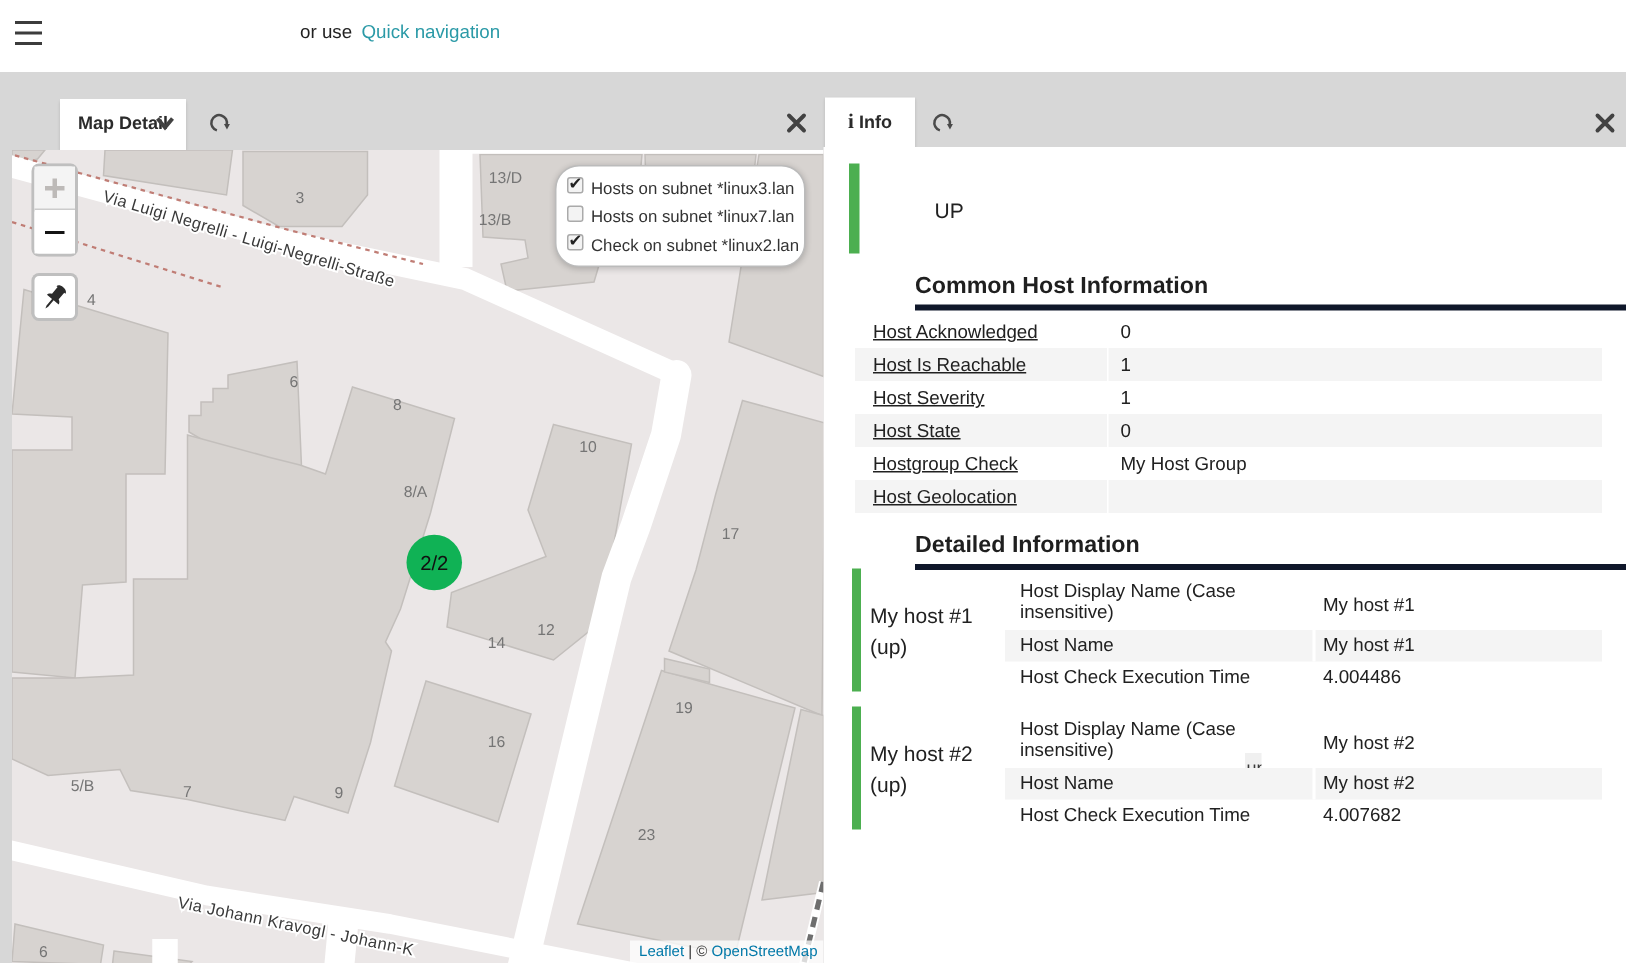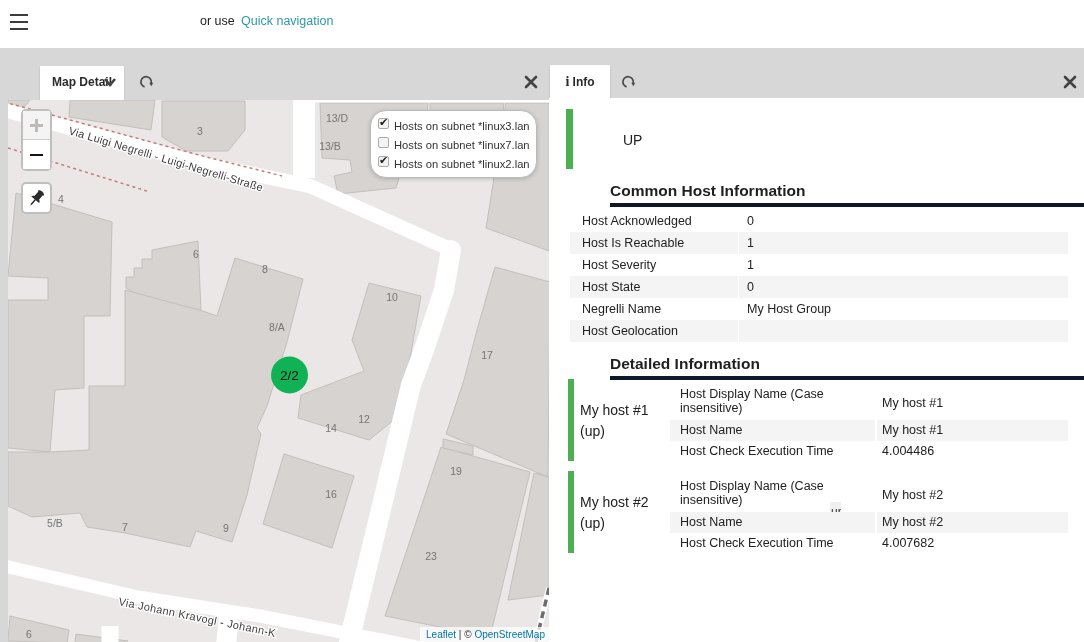--- a/index.html
+++ b/index.html
@@ -15,21 +15,21 @@
   
   .tab { position:absolute; background:#fff; color:#2b2b2b; font-size:12px; font-weight:bold; text-align:center; box-shadow:0 1px 2px rgba(0,0,0,0.15); }
   #tabL { left:8px; top:66px; width:84px; height:34px; line-height:32px;margin-left:32px; }
   #tabR { left:550px; top:65px; width:60px; height:35px; line-height:33px; }
   
   #rpanel { position:absolute; left:549px; top:98px; width:535px; height:544px; background:#fff; }
   .gbar { position:absolute; width:6px; background:#4caf50; }
   .h2 { position:absolute; left:570px; width:498px; font-size:15.5px; font-weight:bold; color:#1f1f1f; border-bottom:4px solid #0f172a; line-height:16px; padding-bottom:4px;margin-left:40px; }
   .row { position:absolute; left:570px; width:498px; height:22px; }
   .rowg { background:#f4f4f4; }
-  .lbl { position:absolute; left:12px; top:0; font-size:12.5px; color:#212121; line-height:22px; }
+  .lbl { position:absolute; left:12px; top:0; font-size:12.5px; color:#212121; line-height:22px;text-decoration:underline; }
   .val { position:absolute; left:177px; top:0; font-size:12.5px; color:#212121; line-height:22px; }
   .vdiv { position:absolute; left:168px; top:0; width:1px; height:22px; background:#fff; }
   .dlbl { font-size:12.5px; color:#212121; }
   .hostname { position:absolute; left:580px; font-size:14px; color:#212121; line-height:21px; }
 </style>
 </head>
 <body>
   <div id="topbar">
     <div id="burger">
       <div style="top:13.5px"></div>
@@ -78,21 +78,21 @@
   <div class="row" style="top:254px;">
     <span class="lbl">Host Severity</span>
     <span class="val">1</span>
   </div>
   <div class="row rowg" style="top:276px;">
     <span class="vdiv"></span>
     <span class="lbl">Host State</span>
     <span class="val">0</span>
   </div>
   <div class="row" style="top:298px;">
-    <span class="lbl">Negrelli Name</span>
+    <span class="lbl">Hostgroup Check</span>
     <span class="val">My Host Group</span>
   </div>
   <div class="row rowg" style="top:320px;">
     <span class="vdiv"></span>
     <span class="lbl">Host Geolocation</span>
   </div>
 
   <div class="h2" style="top:356px;">Detailed Information</div>
 
   <div class="gbar" style="left:568px;top:379px;height:82px"></div>
@@ -230,21 +230,21 @@
         </g>
       </svg>
   </div>
 
   <div style="position:absolute;left:362px;top:10px;width:167px;height:68px;background:#fff;border:1px solid #bbb;border-radius:16px;box-shadow:0 1px 4px rgba(0,0,0,0.2);font-size:11.2px;color:#333;white-space:nowrap;">
     <div style="position:absolute;left:7px;top:7px;"><span class="cb cbc"></span></div>
     <div style="position:absolute;left:23px;top:8.5px;">Hosts on subnet *linux3.lan</div>
     <div style="position:absolute;left:7px;top:26px;"><span class="cb"></span></div>
     <div style="position:absolute;left:23px;top:27.5px;">Hosts on subnet *linux7.lan</div>
     <div style="position:absolute;left:7px;top:45px;"><span class="cb cbc"></span></div>
-    <div style="position:absolute;left:23px;top:46.5px;">Hosts on subnet *linux2.lan</div>
+    <div style="position:absolute;left:23px;top:46.5px;">Check on subnet *linux2.lan</div>
   </div>
 
   <div style="position:absolute;right:0;bottom:0;background:rgba(255,255,255,0.75);font-size:10px;color:#333;padding:2px 4px 2px 6px;"><span style="color:#0078a8">Leaflet</span> | © <span style="color:#0078a8">OpenStreetMap</span></div>
   </div>
   <style>
     .cb { display:inline-block; width:11px; height:11px; background:#f3f3f3; border:1px solid #aaa; border-radius:2px; position:relative; }
     .cbc::after { content:"\2714"; position:absolute; left:0px; top:-3px; font-size:11px; color:#222; }
   </style>
 
 </body></html>

